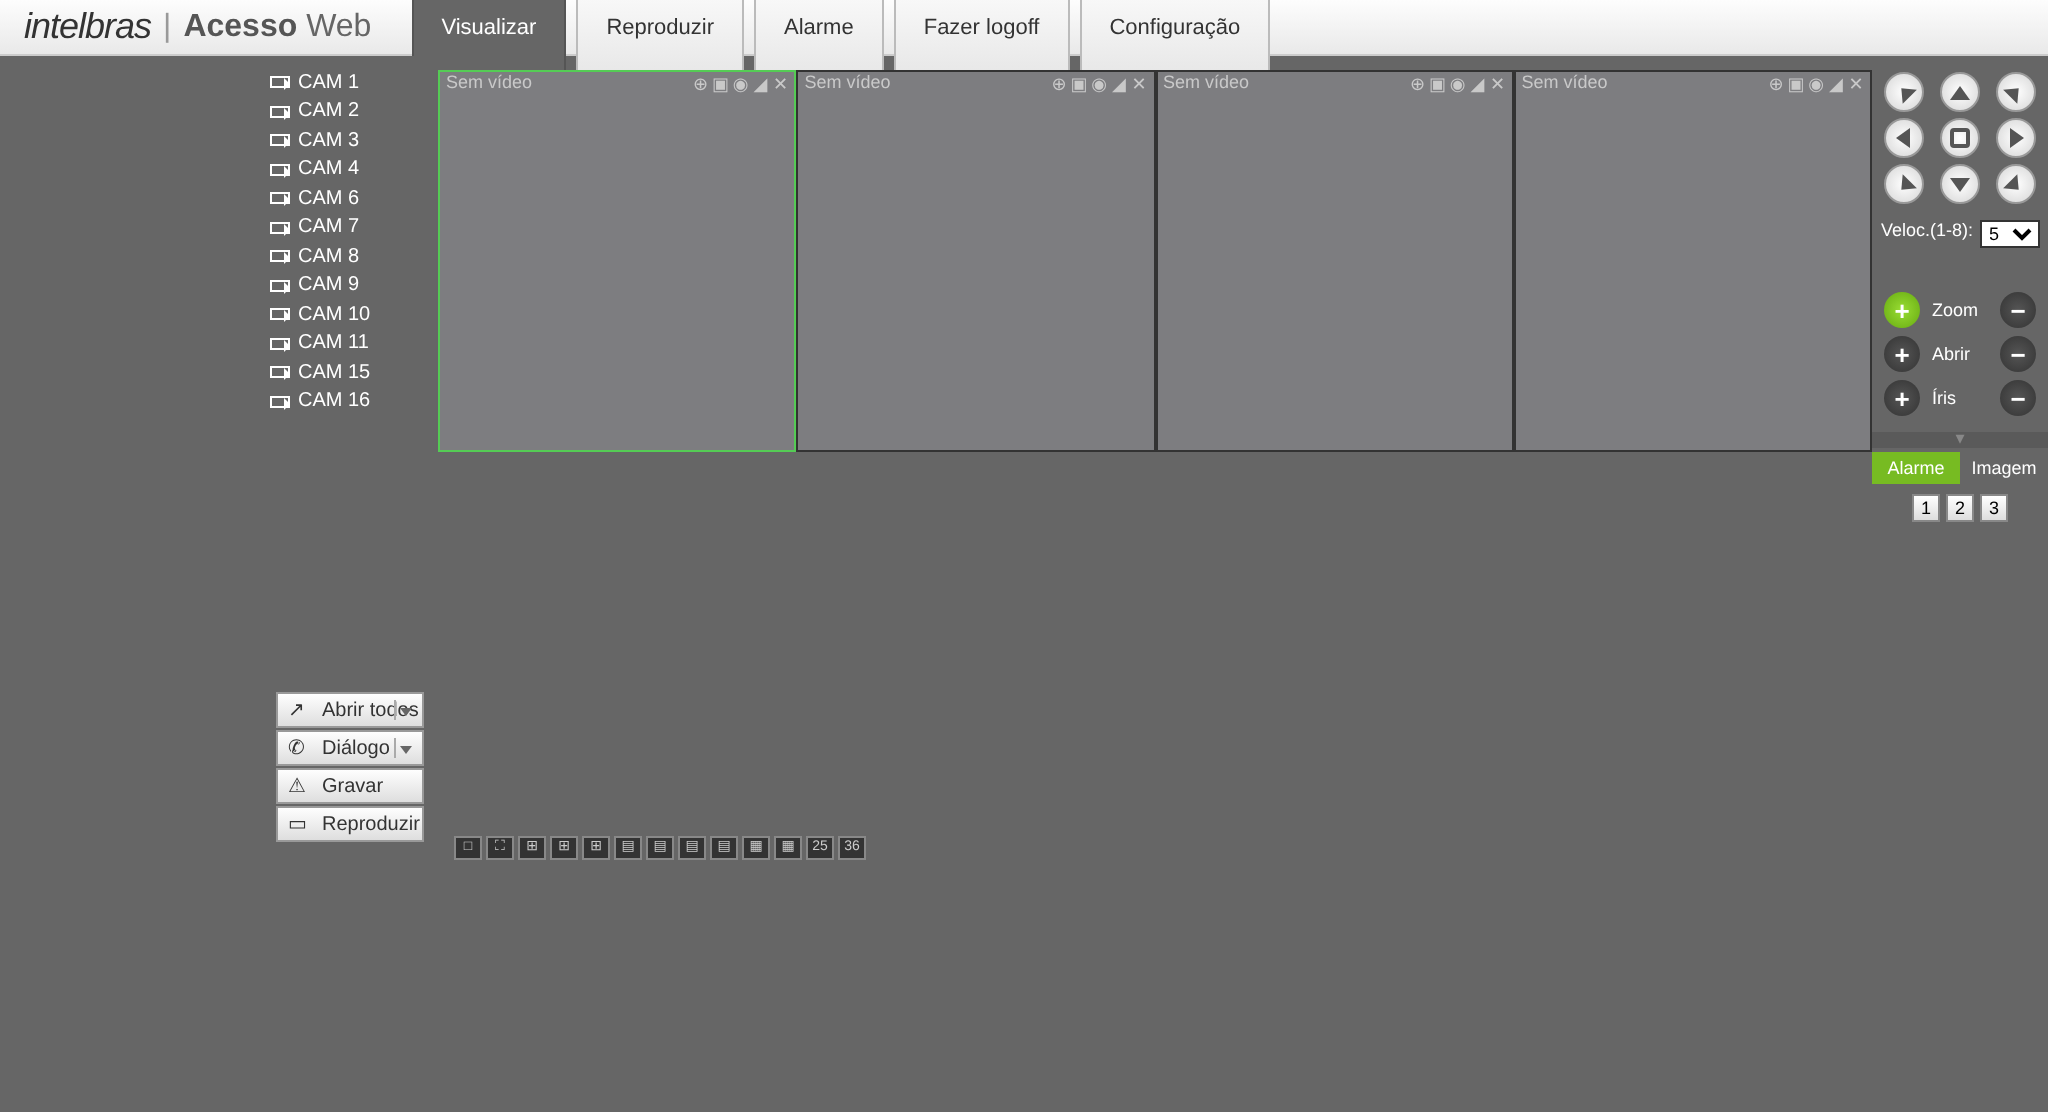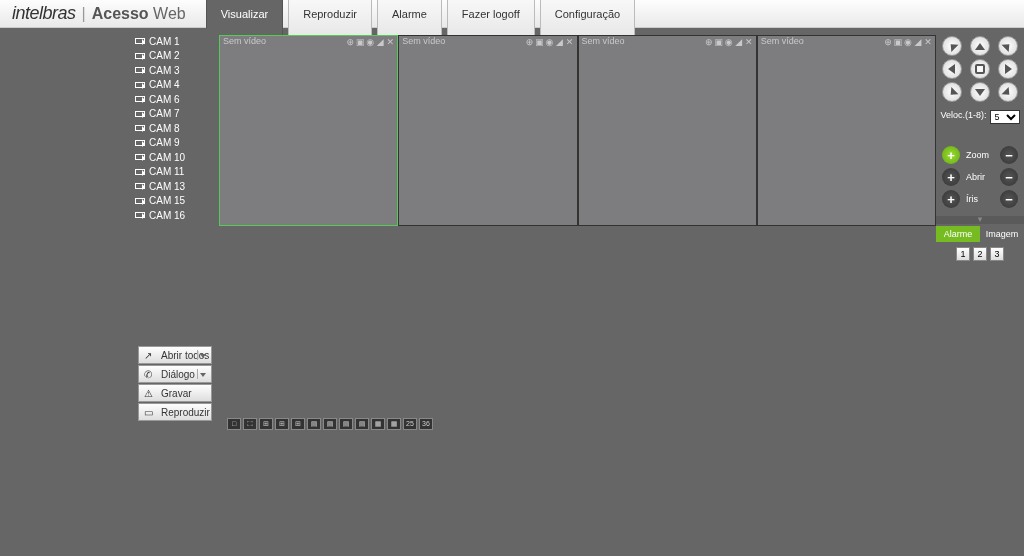--- a/index.html
+++ b/index.html
@@ -129,24 +129,20 @@
       <div class="cam-item">
           <span class="cam-icon"></span>
           <span>CAM 10</span>
         </div>
       <div class="cam-item">
           <span class="cam-icon"></span>
           <span>CAM 11</span>
         </div>
       <div class="cam-item">
           <span class="cam-icon"></span>
-          <span>CAM 13</span>
-        </div>
-      <div class="cam-item">
-          <span class="cam-icon"></span>
           <span>CAM 15</span>
         </div>
       <div class="cam-item">
           <span class="cam-icon"></span>
           <span>CAM 16</span>
         </div>
     </div>
     <div style="flex:1"></div>
     <div class="bottom-buttons" style="position:absolute;top:340px;width:219px">
       <div class="bbtn drop">

